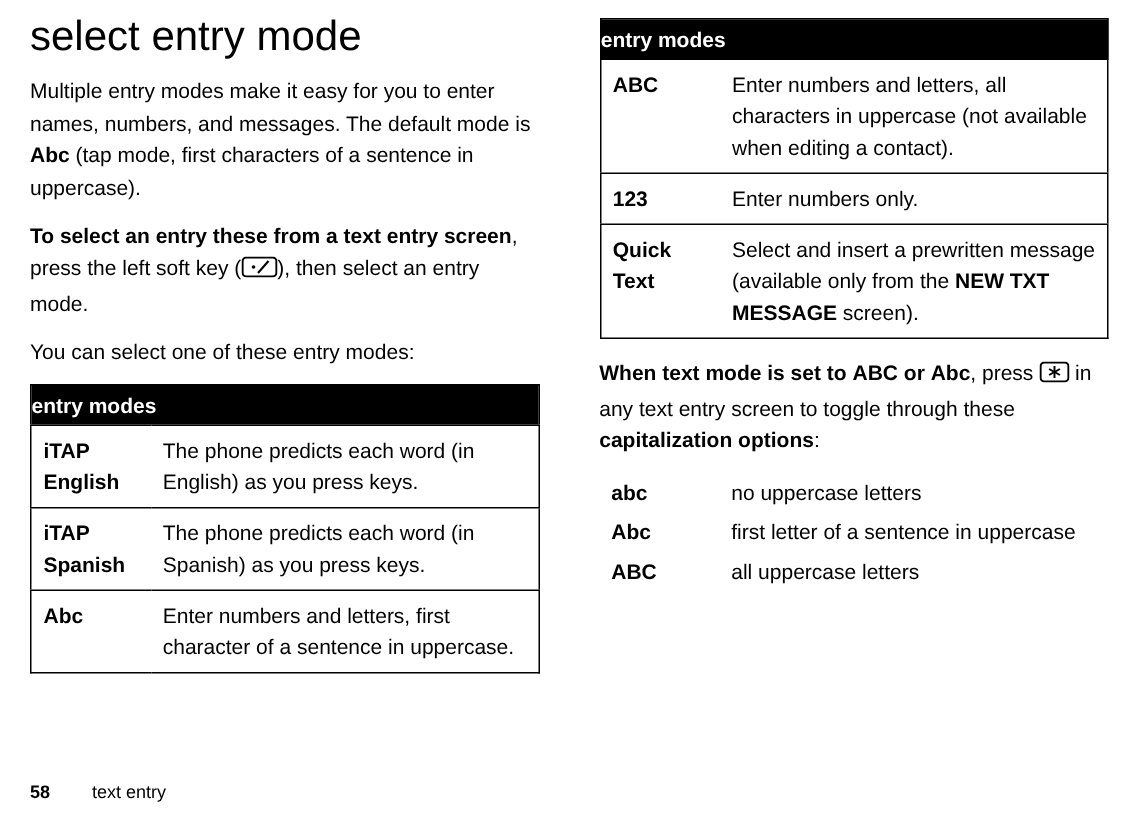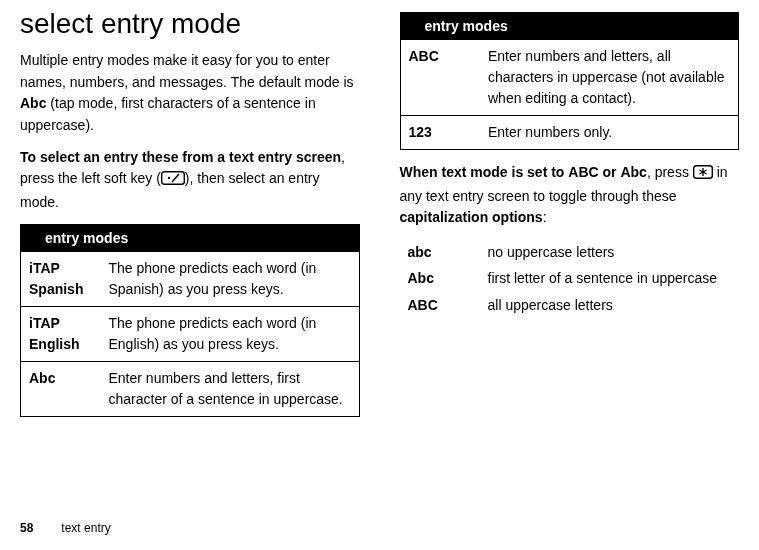--- a/index.html
+++ b/index.html
@@ -4,21 +4,21 @@
 <style>
   * { box-sizing: border-box; margin: 0; padding: 0; }
   html, body { width: 759px; height: 550px; background: #fff; font-family: Arial, Helvetica, sans-serif; color: #000; }
   .page { display: flex; gap: 40px; padding: 8px 20px 0 20px; }
   .col { flex: 1 1 50%; min-width: 0; }
   h1 { font-size: 28px; font-weight: 400; margin-bottom: 10px; }
   p { font-size: 14px; line-height: 1.55; margin-bottom: 10px; }
   .cond { font-family: "Arial Narrow", Arial, sans-serif; font-stretch: condensed; font-weight: 700; }
   .bold { font-weight: 700; }
   table.modes { width: 100%; border-collapse: collapse; border: 1px solid #000; margin-top: 4px; }
-  table.modes th { background: #000; color: #fff; text-align: left; font-family: "Arial Narrow", Arial, sans-serif; font-stretch: condensed; font-weight: 700; font-size: 14px; padding: 5px 24px; }
+  table.modes th { background: #000; color: #fff; text-align: left; font-family: "Arial Narrow", Arial, sans-serif; font-stretch: condensed; font-weight: 700; font-size: 14px; padding: 5px 0; }
   table.modes td { border-top: 1px solid #000; font-size: 14px; line-height: 1.5; padding: 6px 8px; vertical-align: top; }
   table.modes td.mode { width: 80px; font-family: "Arial Narrow", Arial, sans-serif; font-stretch: condensed; font-weight: 700; }
   table.caps { width: 100%; border-collapse: collapse; margin-top: 6px; }
   table.caps td { font-size: 14px; line-height: 1.6; padding: 2px 8px; vertical-align: top; }
   table.caps td.mode { width: 80px; font-family: "Arial Narrow", Arial, sans-serif; font-stretch: condensed; font-weight: 700; }
   .key-icon { display: inline-block; vertical-align: -2px; }
   .footer { position: absolute; bottom: 15px; left: 20px; font-size: 12px; }
   .footer .pg { font-weight: 700; margin-right: 28px; }
 </style>
 </head>
@@ -34,33 +34,34 @@
     </p>
 
     <p>
       <span class="bold">To select an entry these from a text entry screen</span><span>, press the left soft key (</span><span class="key-icon"><svg width="24" height="14" viewBox="0 0 24 14">
             <rect x="0.7" y="0.7" width="22.6" height="12.6" rx="2.5" ry="2.5" fill="none" stroke="#000" stroke-width="1.4"></rect>
             <circle cx="8" cy="7" r="1.2" fill="#000"></circle>
             <line x1="11" y1="11" x2="18" y2="3" stroke="#000" stroke-width="1.4"></line>
           </svg></span><span>), then select an entry mode.</span>
     </p>
 
+    <p>You can select one of these entry modes:</p>
 
     <table class="modes">
       <tbody>
           <tr>
             <th colspan="2">entry modes</th>
           </tr>
       <tr>
+        <td class="mode">iTAP English</td>
+        <td>The phone predicts each word (in English) as you press keys.</td>
+      </tr>
+      <tr>
         <td class="mode">iTAP Spanish</td>
         <td>The phone predicts each word (in Spanish) as you press keys.</td>
-      </tr>
-      <tr>
-        <td class="mode">iTAP English</td>
-        <td>The phone predicts each word (in English) as you press keys.</td>
       </tr>
       <tr>
         <td class="mode">Abc</td>
         <td>Enter numbers and letters, first character of a sentence in uppercase.</td>
       </tr>
     </tbody>
       </table>
   </div>
 
   <div class="col">
@@ -69,20 +70,26 @@
           <tr>
             <th colspan="2">entry modes</th>
           </tr>
       <tr>
         <td class="mode">ABC</td>
         <td>Enter numbers and letters, all characters in uppercase (not available when editing a contact).</td>
       </tr>
       <tr>
         <td class="mode">123</td>
         <td>Enter numbers only.</td>
+      </tr>
+      <tr>
+        <td class="mode">Quick Text</td>
+        <td>
+          <span>Select and insert a prewritten message (available only from the </span><span class="cond">NEW TXT MESSAGE</span><span> screen).</span>
+        </td>
       </tr>
     </tbody>
       </table>
 
     <p style="margin-top:12px">
       <span class="bold">When text mode is set to </span><span class="cond">ABC</span><span class="bold"> or </span><span class="cond">Abc</span><span>, press </span><span class="key-icon"><svg width="20" height="14" viewBox="0 0 20 14">
             <rect x="0.7" y="0.7" width="18.6" height="12.6" rx="2.5" ry="2.5" fill="none" stroke="#000" stroke-width="1.4"></rect>
             <g transform="translate(10,7)">
               <line x1="0" y1="-4" x2="0" y2="4" stroke="#000" stroke-width="1.3"></line>
               <line x1="-3.6" y1="-2" x2="3.6" y2="2" stroke="#000" stroke-width="1.3"></line>

